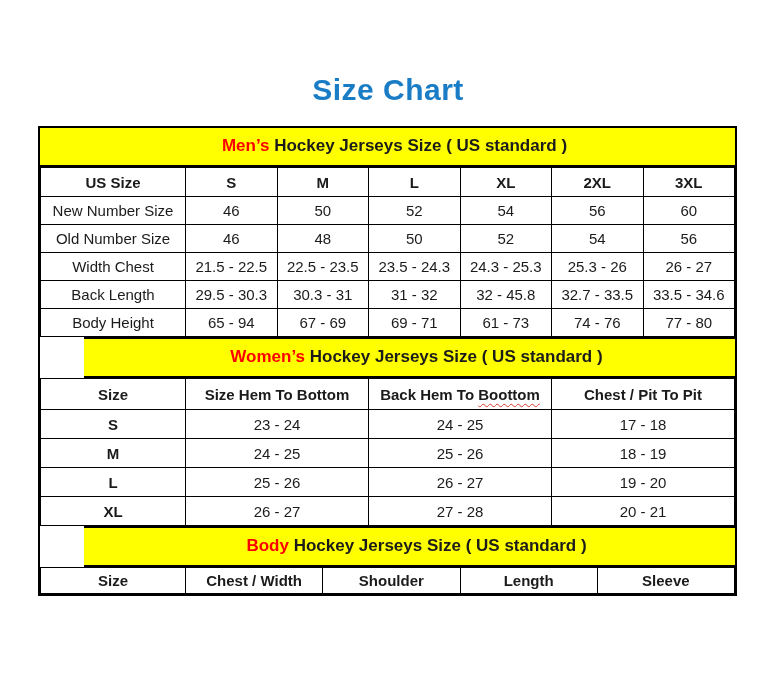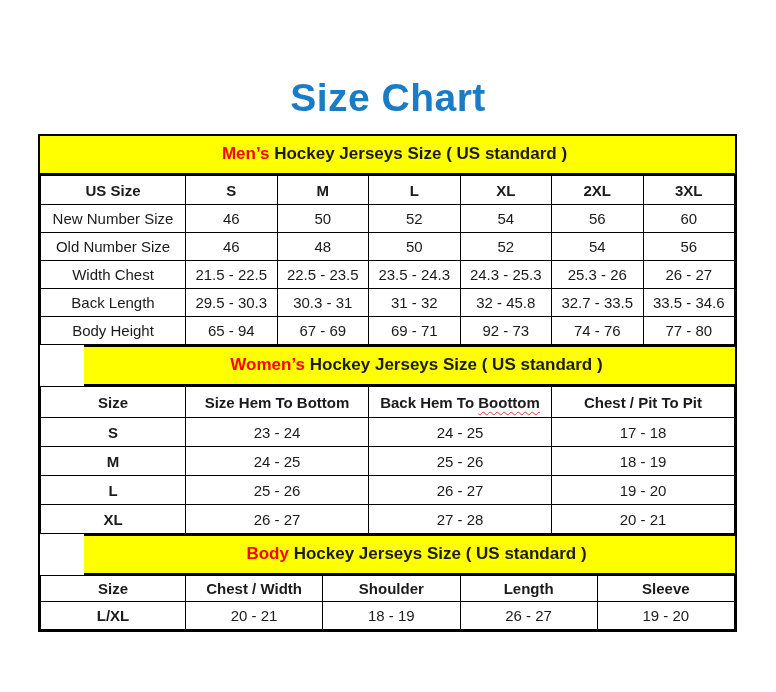--- a/index.html
+++ b/index.html
@@ -15,25 +15,25 @@
     width: 776px;
     height: 692px;
     background: #ffffff;
     font-family: "Liberation Sans", sans-serif;
     color: var(--ink);
     overflow: hidden;
   }
   .page { width: 776px; height: 692px; position: relative; }
 
   .page-title {
-    margin: 16px;
+    margin: 8px;
     padding-top: 64px;
     text-align: center;
     color: var(--blue);
-    font-size: 39px;
+    font-size: 30px;
     line-height: 36px;
     font-weight: 700;
     letter-spacing: 0.5px;
   }
 
   .chart {
     width: 699px;
     margin: 18px 0 0 38px;
     border: 2px solid #000;
     background: #fff;
@@ -155,21 +155,21 @@
           <td>31 - 32</td>
           <td>32 - 45.8</td>
           <td>32.7 - 33.5</td>
           <td>33.5 - 34.6</td>
         </tr>
         <tr>
           <td class="rowlabel">Body Height</td>
           <td>65 - 94</td>
           <td>67 - 69</td>
           <td>69 - 71</td>
-          <td>92 - 73</td>
+          <td>61 - 73</td>
           <td>74 - 76</td>
           <td>77 - 80</td>
         </tr>
       </tbody>
     </table>
 
     <div class="band mid">
       <span class="hl">Women’s</span>
       <span>Hockey Jerseys Size ( US standard )</span>
     </div>
@@ -236,24 +236,17 @@
       <thead>
         <tr>
           <th>Size</th>
           <th>Chest / Width</th>
           <th>Shoulder</th>
           <th>Length</th>
           <th>Sleeve</th>
         </tr>
       </thead>
       <tbody>
-        <tr>
-          <td class="rowlabel">L/XL</td>
-          <td>20 - 21</td>
-          <td>18 - 19</td>
-          <td>26 - 27</td>
-          <td>19 - 20</td>
-        </tr>
       </tbody>
     </table>
 
   </div>
 </div>
 
 </body></html>

